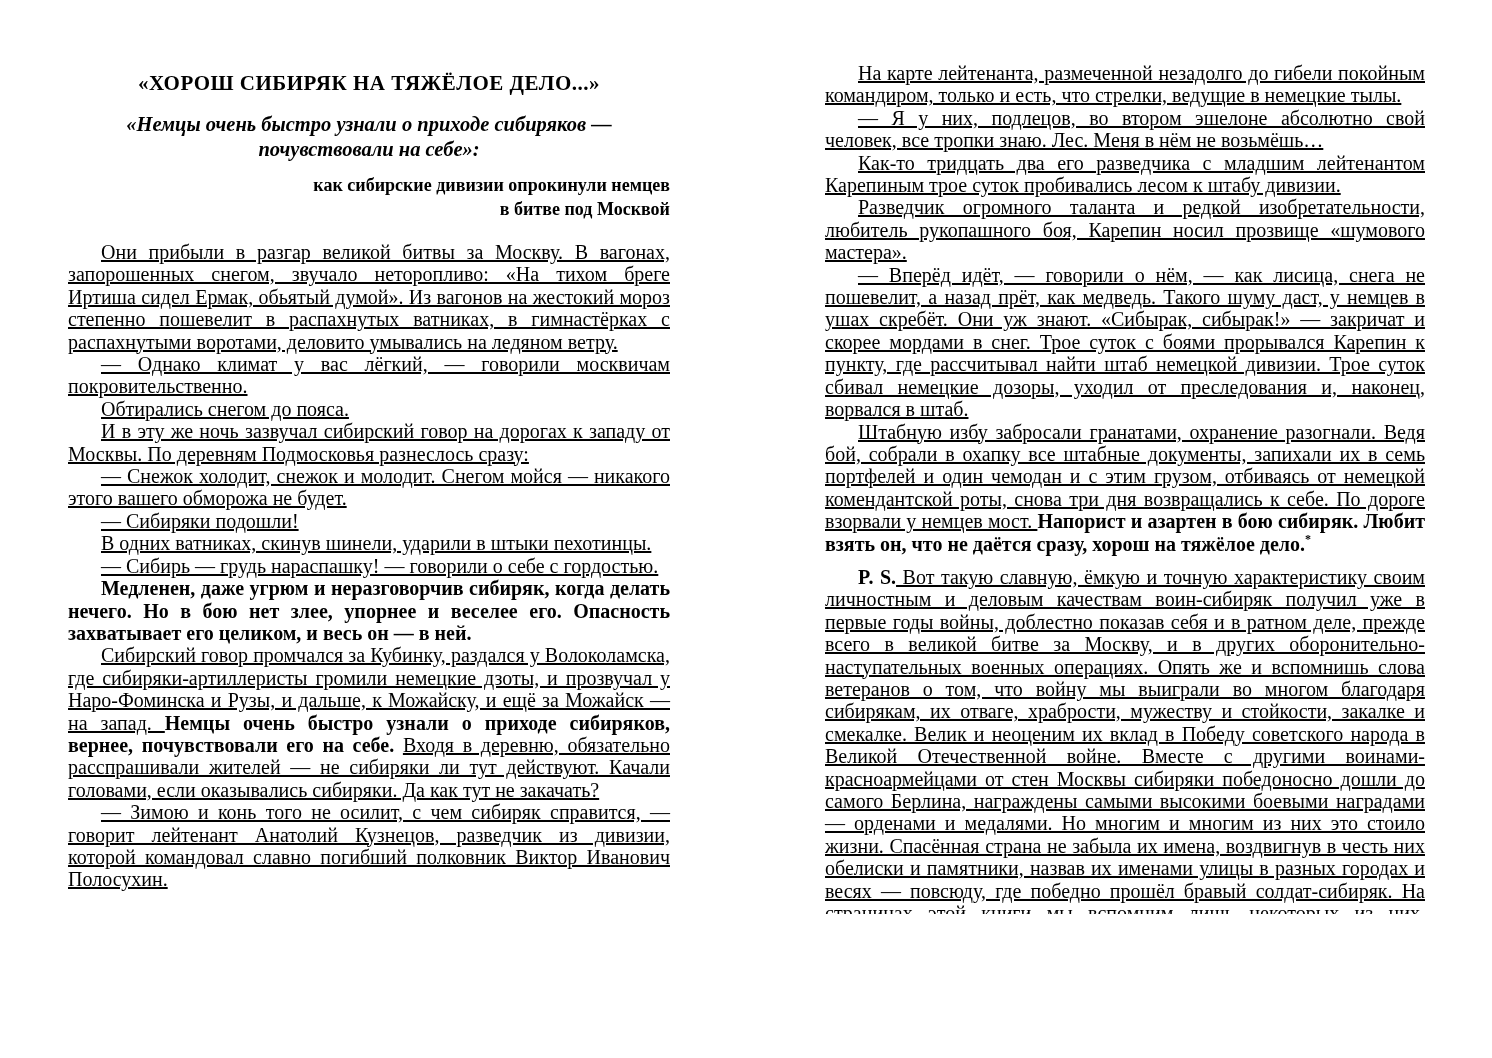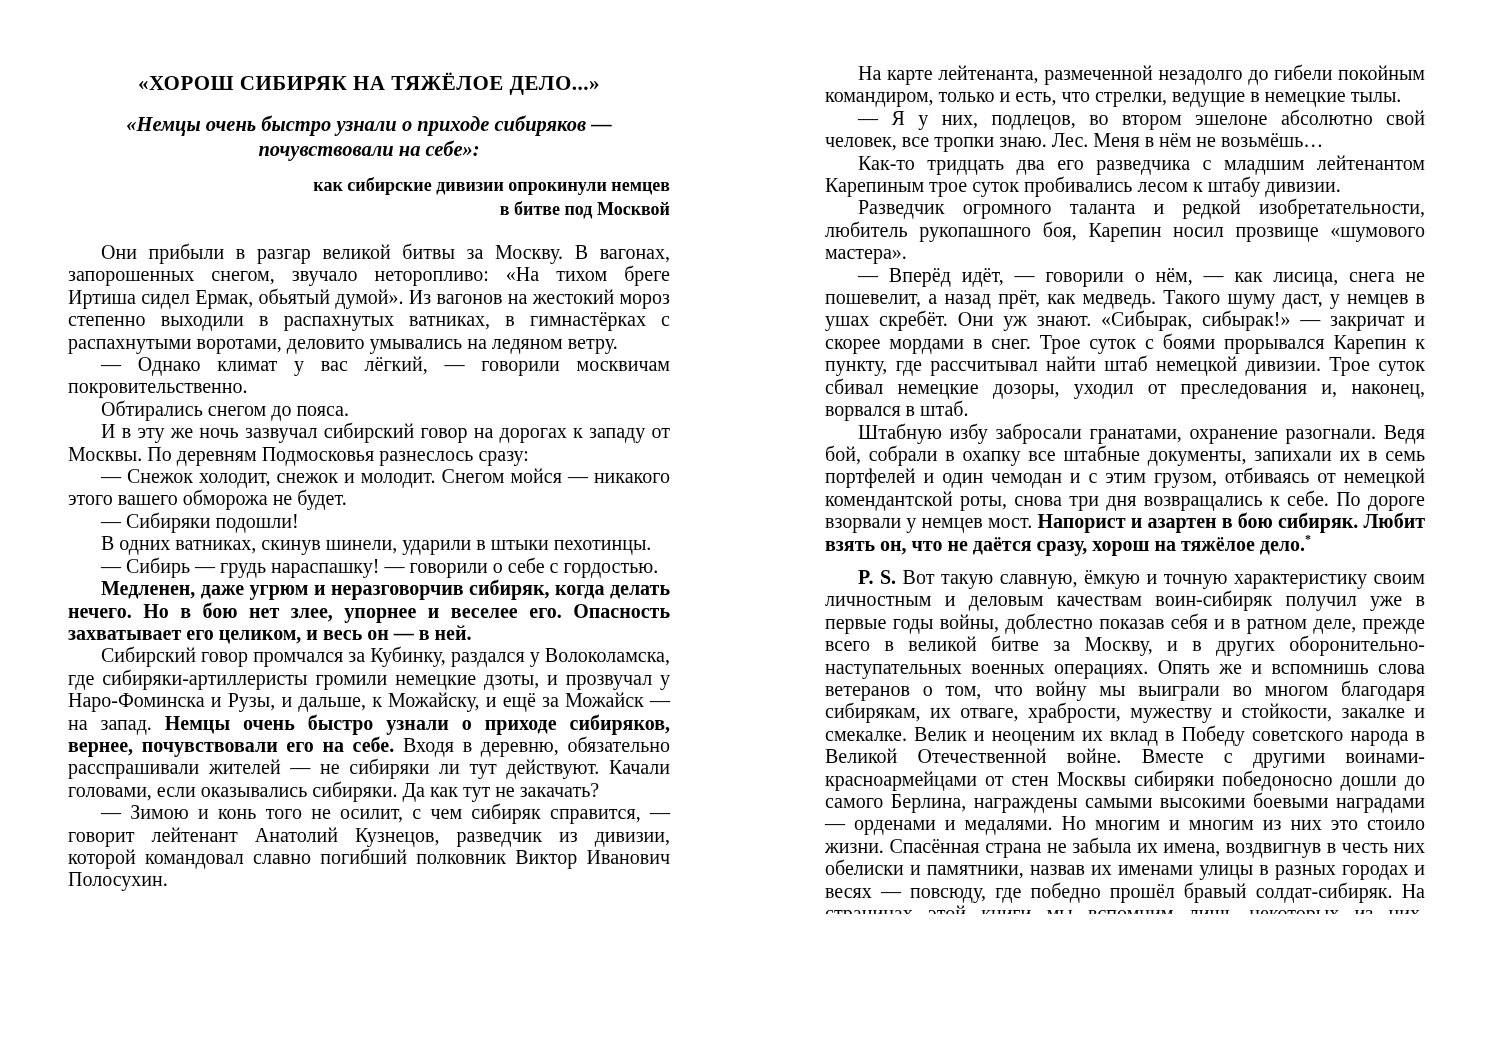--- a/index.html
+++ b/index.html
@@ -33,21 +33,21 @@
   }
   .body-block{margin-top:20px;}
   #right-page .body-block{margin-top:0;padding-top:62px;}
 
   p.para{
     margin:0;
     font-size:20px;line-height:22.4px;
     text-align:justify;text-indent:33px;
   }
   p.para.ps{margin-top:11px;}
-  .seg-n{font-weight:normal;}
+  .seg-n{font-weight:normal;text-decoration:underline;}
   .seg-b{font-weight:bold;}
   .seg-sup{font-weight:bold;vertical-align:super;font-size:12px;line-height:0;}
 
   .footnote-divider{
     margin-top:16px;
     width:78px;height:0;
     border-top:2px solid #000;
   }
   p.footnote{
     margin:6px 0 0 0;
@@ -75,21 +75,21 @@
     <h1 class="chapter-title">«ХОРОШ СИБИРЯК НА ТЯЖЁЛОЕ ДЕЛО...»</h1>
     <div class="chapter-subtitle">
       <div>«Немцы очень быстро узнали о приходе сибиряков —</div>
       <div>почувствовали на себе»:</div>
     </div>
     <div class="chapter-subheading">
       <div>как сибирские дивизии опрокинули немцев</div>
       <div>в битве под Москвой</div>
     </div>
     <div class="body-block" id="left-paragraphs">
-        <p class="para"><span class="seg-n">Они прибыли в разгар великой битвы за Москву. В вагонах, запорошенных снегом, звучало неторопливо: «На тихом бреге Иртиша сидел Ермак, обьятый думой». Из вагонов на жестокий мороз степенно выходили в распахнутых ватниках, в гимнастёрках с распахнутыми воротами, деловито умывались на ледяном ветру.</span></p>
+        <p class="para"><span class="seg-n">Они прибыли в разгар великой битвы за Москву. В вагонах, запорошенных снегом, звучало неторопливо: «На тихом бреге Иртиша сидел Ермак, обьятый думой». Из вагонов на жестокий мороз степенно пошевелит в распахнутых ватниках, в гимнастёрках с распахнутыми воротами, деловито умывались на ледяном ветру.</span></p>
         <p class="para"><span class="seg-n">— Однако климат у вас лёгкий, — говорили москвичам покровительственно.</span></p>
         <p class="para"><span class="seg-n">Обтирались снегом до пояса.</span></p>
         <p class="para"><span class="seg-n">И в эту же ночь зазвучал сибирский говор на дорогах к западу от Москвы. По деревням Подмосковья разнеслось сразу:</span></p>
         <p class="para"><span class="seg-n">— Снежок холодит, снежок и молодит. Снегом мойся — никакого этого вашего обморожа не будет.</span></p>
         <p class="para"><span class="seg-n">— Сибиряки подошли!</span></p>
         <p class="para"><span class="seg-n">В одних ватниках, скинув шинели, ударили в штыки пехотинцы.</span></p>
         <p class="para"><span class="seg-n">— Сибирь — грудь нараспашку! — говорили о себе с гордостью.</span></p>
         <p class="para"><span class="seg-b">Медленен, даже угрюм и неразговорчив сибиряк, когда делать нечего. Но в бою нет злее, упорнее и веселее его. Опасность захватывает его целиком, и весь он — в ней.</span></p>
         <p class="para"><span class="seg-n">Сибирский говор промчался за Кубинку, раздался у Волоколамска, где сибиряки-артиллеристы громили немецкие дзоты, и прозвучал у Наро-Фоминска и Рузы, и дальше, к Можайску, и ещё за Можайск — на запад. </span><span class="seg-b">Немцы очень быстро узнали о приходе сибиряков, вернее, почувствовали его на себе. </span><span class="seg-n">Входя в деревню, обязательно расспрашивали жителей — не сибиряки ли тут действуют. Качали головами, если оказывались сибиряки. Да как тут не закачать?</span></p>
         <p class="para"><span class="seg-n">— Зимою и конь того не осилит, с чем сибиряк справится, — говорит лейтенант Анатолий Кузнецов, разведчик из дивизии, которой командовал славно погибший полковник Виктор Иванович Полосухин.</span></p>

